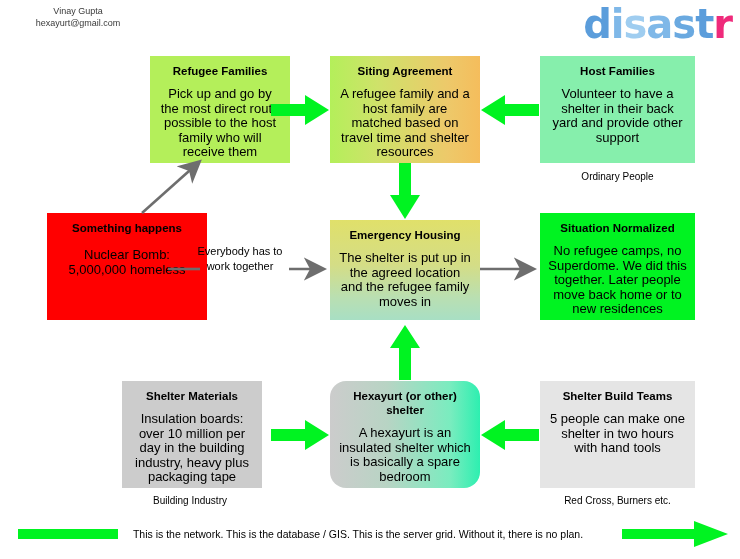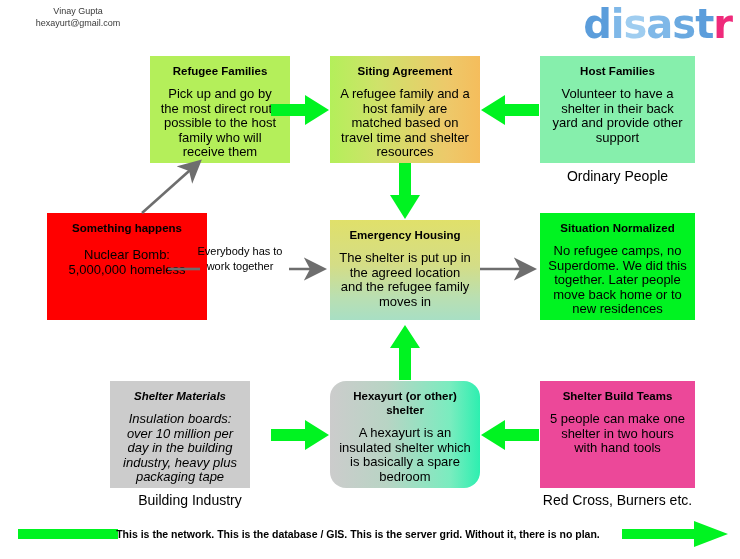--- a/index.html
+++ b/index.html
@@ -69,36 +69,36 @@
     margin-bottom: 9px;
   }
   .box .body {
     font-size: 13px;
     line-height: 14.5px;
     display: block;
   }
 
   .caption {
     position: absolute;
-    font-size: 14px;
+    font-size: 10px;
     line-height: 13px;
     text-align: center;
     color: #000;
   }
 
   
   #box-refugee   { background:#b4ef5a; }
   #box-siting    { background: linear-gradient(to right, #b4ef5a 0%, #cfe26a 32%, #edc96a 78%, #f5bd5c 100%); }
   #box-host      { background:#86efac; }
   #box-something { background:#ff0000;margin-left:39px; }
   #box-emergency { background: linear-gradient(to bottom, #e0e06a 0%, #d4dd86 45%, #b9dfb2 78%, #a8dfc4 100%); }
   #box-situation { background:#00f321; }
   #box-materials { background:#cccccc; }
   #box-hexayurt  { background: linear-gradient(to right, #cccccc 0%, #b8d4c4 38%, #7aecbf 80%, #2defb0 100%); border-radius: 16px; }
-  #box-buildteam { background:#ec4899; }
+  #box-buildteam { background:#e5e5e5; }
 
   
   .arrow { position:absolute; }
   svg { display:block; overflow:visible; }
 
   .mid-label {
     position:absolute;
     font-size:11px;
     line-height:14.5px;
     text-align:center;
@@ -153,21 +153,21 @@
   <div class="box" id="box-emergency" style="left:330px; top:220px; width:150px; height:100px;">
     <span class="title">Emergency Housing</span>
     <span class="body">The shelter is put up in the agreed location and the refugee family moves in</span>
   </div>
 
   <div class="box" id="box-situation" style="left:540px; top:213px; width:155px; height:107px;">
     <span class="title">Situation Normalized</span>
     <span class="body">No refugee camps, no Superdome. We did this together. Later people move back home or to new residences</span>
   </div>
 
-  <div class="box" id="box-materials" style="left:110px; top:381px; width:140px; height:107px;font-style:italic;">
+  <div class="box" id="box-materials" style="left:122px; top:381px; width:140px; height:107px;">
     <span class="title">Shelter Materials</span>
     <span class="body">Insulation boards: over 10 million per day in the building industry, heavy plus packaging tape</span>
   </div>
   <div class="caption" style="left:110px; top:494px; width:160px;">Building Industry</div>
 
   <div class="box" id="box-hexayurt" style="left:330px; top:381px; width:150px; height:107px;">
     <span class="title">Hexayurt (or other) shelter</span>
     <span class="body">A hexayurt is an insulated shelter which is basically a spare bedroom</span>
   </div>
 
@@ -253,21 +253,21 @@
       <line x1="0" y1="8" x2="52" y2="8" stroke="#6e6e6e" stroke-width="2.6" marker-end="url(#ah-gray-2)"></line>
     </svg>
   </div>
 
   <div class="arrow" style="left:18px; top:526px;">
     <svg width="100" height="16" viewBox="0 0 100 16">
       <rect x="0" y="3" width="100" height="10" fill="#00f321"></rect>
     </svg>
   </div>
 
-  <div class="legend-text" style="left:108px; top:527px; width:500px;font-weight:bold;">This is the network. This is the database / GIS. This is the server grid. Without it, there is no plan.</div>
+  <div class="legend-text" style="left:108px; top:527px; width:500px;">This is the network. This is the database / GIS. This is the server grid. Without it, there is no plan.</div>
 
   <div class="arrow" style="left:622px; top:520px;">
     <svg width="108" height="28" viewBox="0 0 108 28">
       <path d="M0,9 L72,9 L72,1 L106,14 L72,27 L72,19 L0,19 Z" fill="#00f321"></path>
     </svg>
   </div>
 
 </div>
 
 </body></html>

